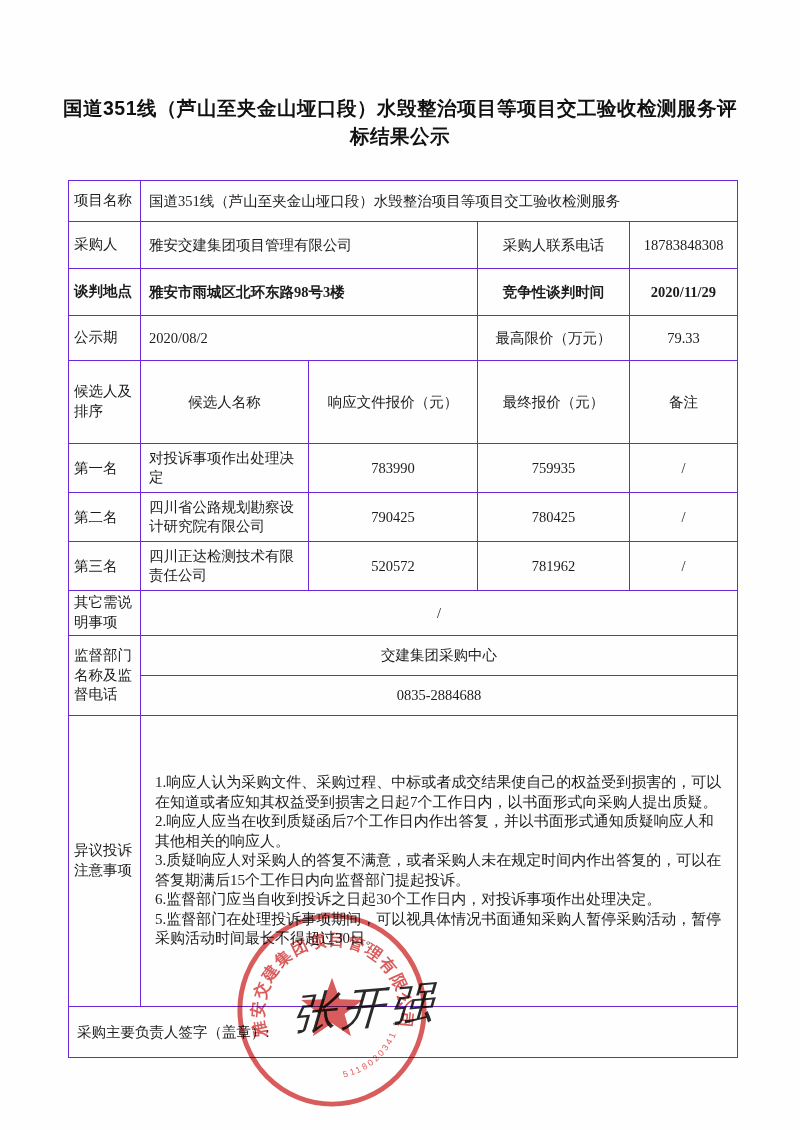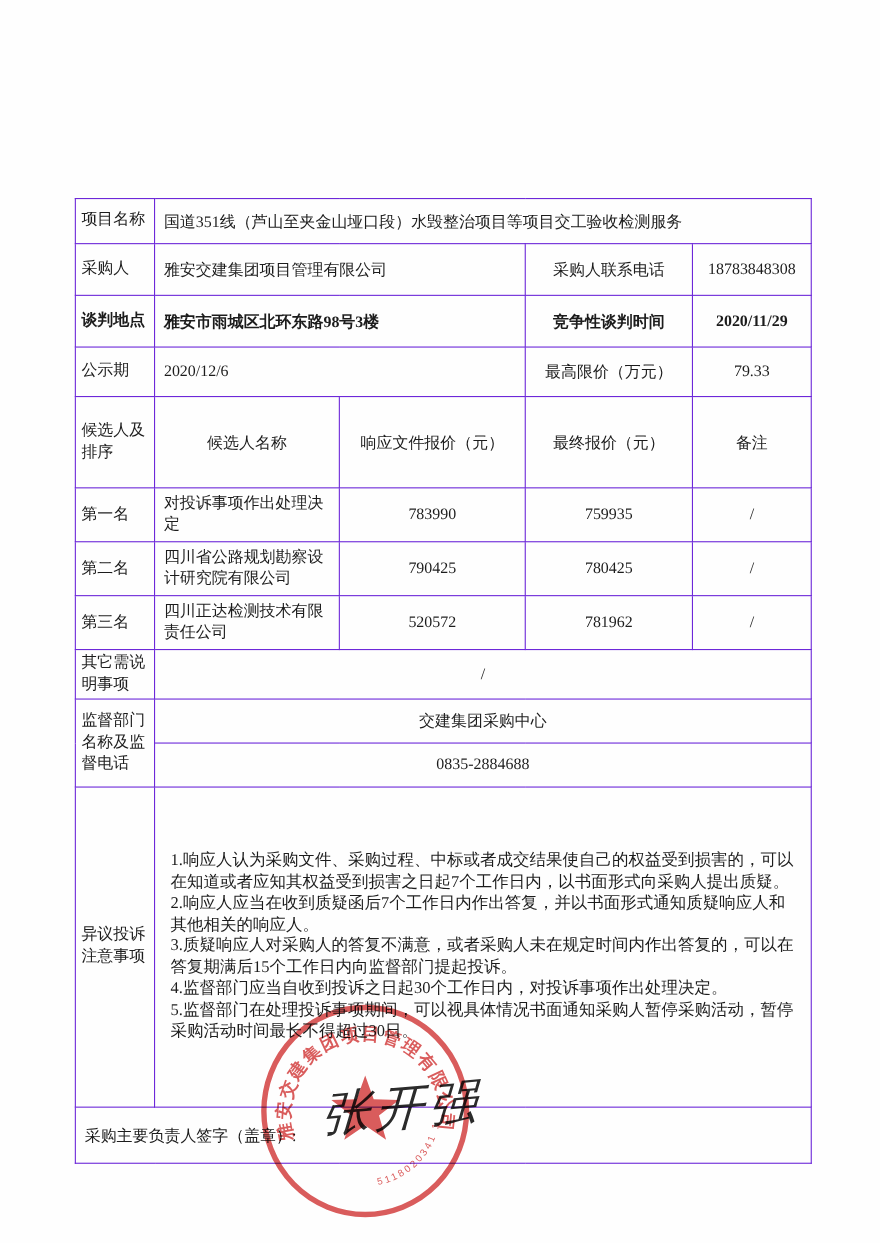--- a/index.html
+++ b/index.html
@@ -67,20 +67,21 @@
     transform:rotate(-5deg) skewX(-8deg);
     mix-blend-mode:multiply;
     pointer-events:none;
   }
 </style>
 </head>
 <body>
 
 <div class="sheet">
 
+  <div class="doc-title">国道351线（芦山至夹金山垭口段）水毁整治项目等项目交工验收检测服务评标结果公示</div>
 
   <table class="result">
     <colgroup>
       <col style="width:72px">
         <col style="width:168px">
         <col style="width:169px">
         <col style="width:152px">
         <col style="width:108px">
     </colgroup>
 
@@ -99,21 +100,21 @@
 
     <tr class="r-nego">
       <td class="lbl">谈判地点</td>
       <td class="val" colspan="2">雅安市雨城区北环东路98号3楼</td>
       <td class="ctr">竞争性谈判时间</td>
       <td class="ctr">2020/11/29</td>
     </tr>
 
     <tr class="r-pub">
       <td class="lbl">公示期</td>
-      <td class="val" colspan="2">2020/12/6</td>
+      <td class="val" colspan="2">2020/08/2</td>
       <td class="ctr">最高限价（万元）</td>
       <td class="ctr">79.33</td>
     </tr>
 
     <tr class="r-chead">
       <td class="lbl">候选人及
 排序</td>
       <td class="ctr">候选人名称</td>
       <td class="ctr">响应文件报价（元）</td>
       <td class="ctr">最终报价（元）</td>
@@ -161,21 +162,21 @@
     </tr>
 
     <tr class="r-obj">
       <td class="lbl">异议投诉
 注意事项</td>
       <td colspan="4">
         <div class="obj-text">
           <p>1.响应人认为采购文件、采购过程、中标或者成交结果使自己的权益受到损害的，可以在知道或者应知其权益受到损害之日起7个工作日内，以书面形式向采购人提出质疑。</p>
           <p>2.响应人应当在收到质疑函后7个工作日内作出答复，并以书面形式通知质疑响应人和其他相关的响应人。</p>
           <p>3.质疑响应人对采购人的答复不满意，或者采购人未在规定时间内作出答复的，可以在答复期满后15个工作日内向监督部门提起投诉。</p>
-          <p>4.监督部门应当自收到投诉之日起30个工作日内，对投诉事项作出处理决定。</p>
+          <p>6.监督部门应当自收到投诉之日起30个工作日内，对投诉事项作出处理决定。</p>
           <p>5.监督部门在处理投诉事项期间，可以视具体情况书面通知采购人暂停采购活动，暂停采购活动时间最长不得超过30日。</p>
         </div>
       </td>
     </tr>
 
     <tr class="r-sign">
       <td colspan="5" class="val">采购主要负责人签字（盖章）:</td>
     </tr>
   </tbody>
     </table>

